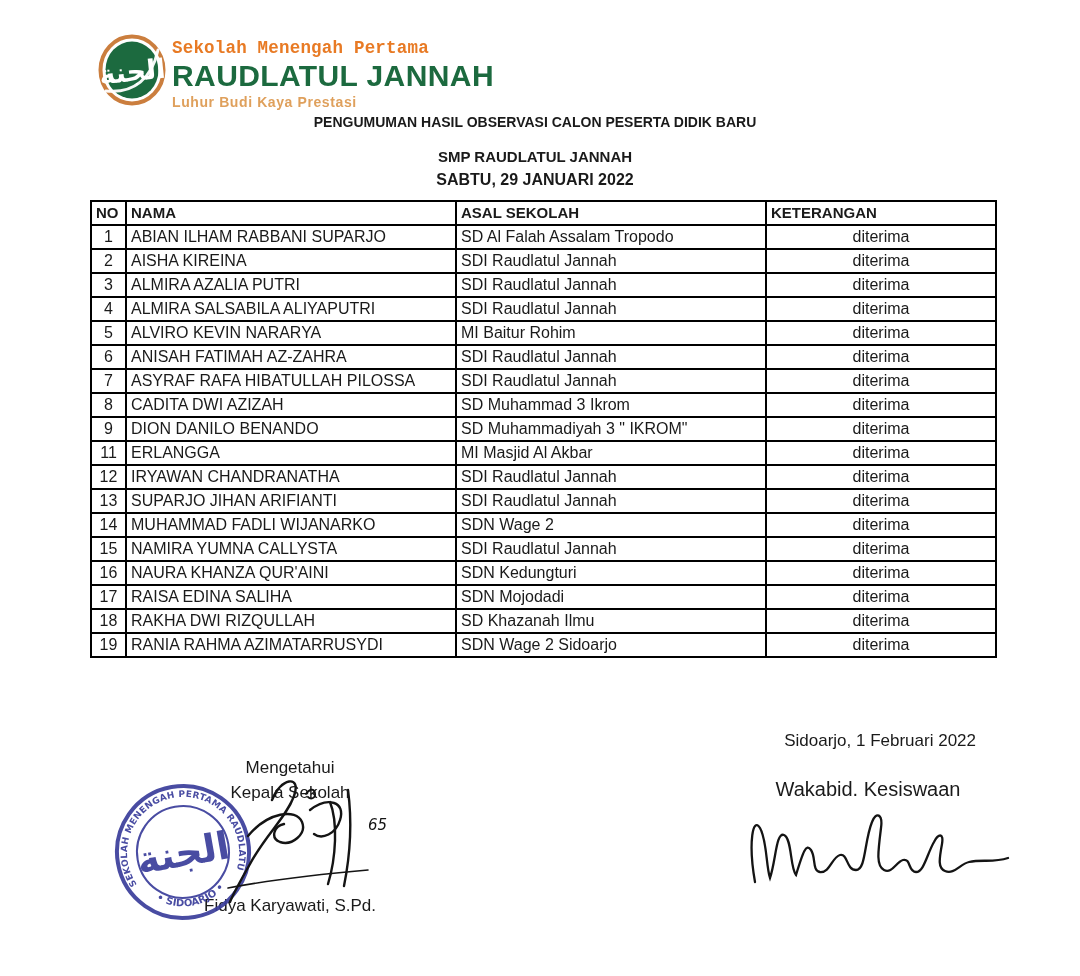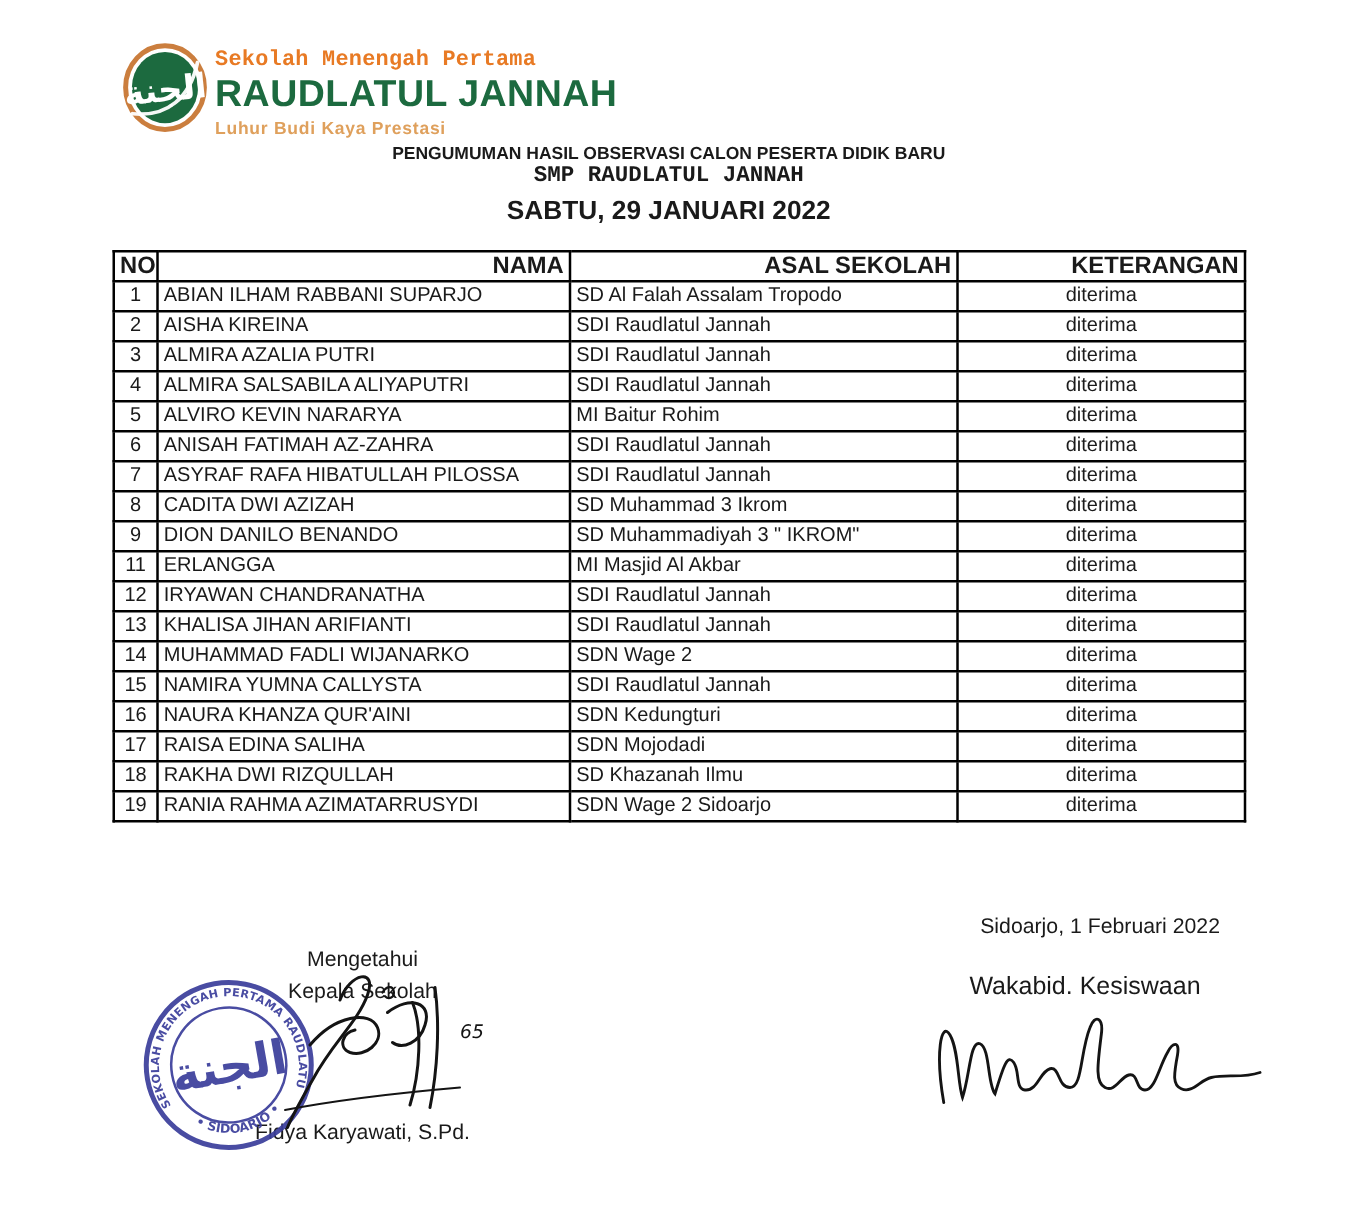--- a/index.html
+++ b/index.html
@@ -13,37 +13,37 @@
   }
   
   .emblem{position:absolute;left:98px;top:33px;width:68px;height:74px;}
   .brand{position:absolute;left:172px;top:40px;line-height:1;}
   .brand .type{color:var(--brand-orange);font-weight:bold;font-size:17.5px;letter-spacing:.2px;font-family:Liberation Mono, monospace;}
   .brand .name{color:var(--brand-green);font-weight:800;font-size:30px;letter-spacing:.4px;margin-top:3px;}
   .brand .motto{color:var(--brand-orange-light);font-weight:600;font-size:14px;letter-spacing:.6px;margin-top:4px;}
   
   .doc-title{position:absolute;left:0;top:114px;width:1070px;text-align:center;font-weight:bold;}
   .doc-title .t1{font-size:14px;}
-  .doc-title .t2{font-size:18px;margin-top:1px;font-family:Liberation Mono, monospace;}
-  .doc-title .t3{font-size:21px;margin-top:6px;}
+  .doc-title .t2{font-size:15px;margin-top:18px;}
+  .doc-title .t3{font-size:16px;margin-top:6px;}
   
   table.results{
     position:absolute;left:90px;top:200px;width:905px;
     border-collapse:collapse;table-layout:fixed;
   }
   .results th,.results td{
     border:2px solid #000;
     font-size:16px;
     height:22px;
     padding:0 4px;
     line-height:22px;
     white-space:nowrap;
     overflow:hidden;
   }
-  .results th{font-weight:bold;text-align:right;font-size:19px;}
+  .results th{font-weight:bold;text-align:left;font-size:15px;}
   .results td.c-no{text-align:center;padding:0;}
   .results td.c-nama,.results td.c-asal{text-align:left;}
   .results td.c-ket{text-align:center;}
   
   .place-date{position:absolute;left:760px;top:731px;width:216px;text-align:right;font-size:17px;}
   .attest{position:absolute;left:185px;top:755px;width:210px;text-align:center;font-size:17px;line-height:25px;}
   .role-right{position:absolute;left:760px;top:778px;width:216px;text-align:center;font-size:20px;}
   .name-left{position:absolute;left:185px;top:896px;width:210px;text-align:center;font-size:17px;}
   .name-right{position:absolute;left:760px;top:896px;width:216px;text-align:center;font-size:17px;}
   .stamp{position:absolute;left:112px;top:781px;width:142px;height:142px;z-index:1;opacity:.92;}
@@ -164,21 +164,21 @@
 
     <tr>
       <td class="c-no">12</td>
       <td class="c-nama">IRYAWAN CHANDRANATHA</td>
       <td class="c-asal">SDI Raudlatul Jannah</td>
       <td class="c-ket">diterima</td>
     </tr>
 
     <tr>
       <td class="c-no">13</td>
-      <td class="c-nama">KHALISA JIHAN ARIFIANTI</td>
+      <td class="c-nama">SUPARJO JIHAN ARIFIANTI</td>
       <td class="c-asal">SDI Raudlatul Jannah</td>
       <td class="c-ket">diterima</td>
     </tr>
 
     <tr>
       <td class="c-no">14</td>
       <td class="c-nama">MUHAMMAD FADLI WIJANARKO</td>
       <td class="c-asal">SDN Wage 2</td>
       <td class="c-ket">diterima</td>
     </tr>

